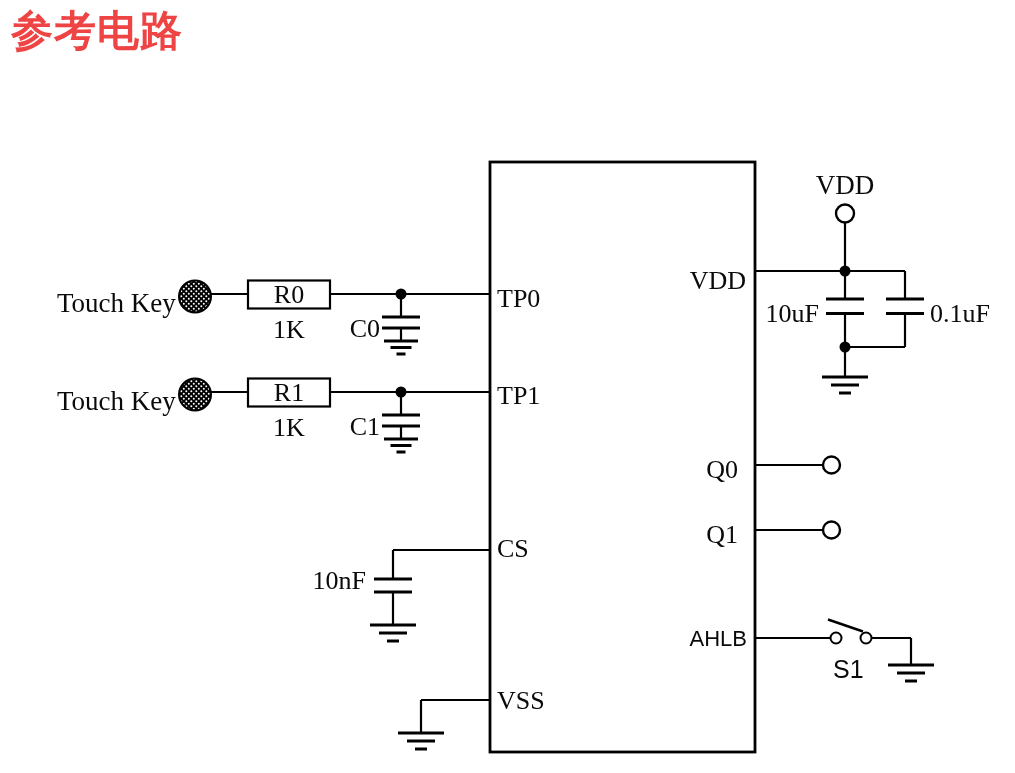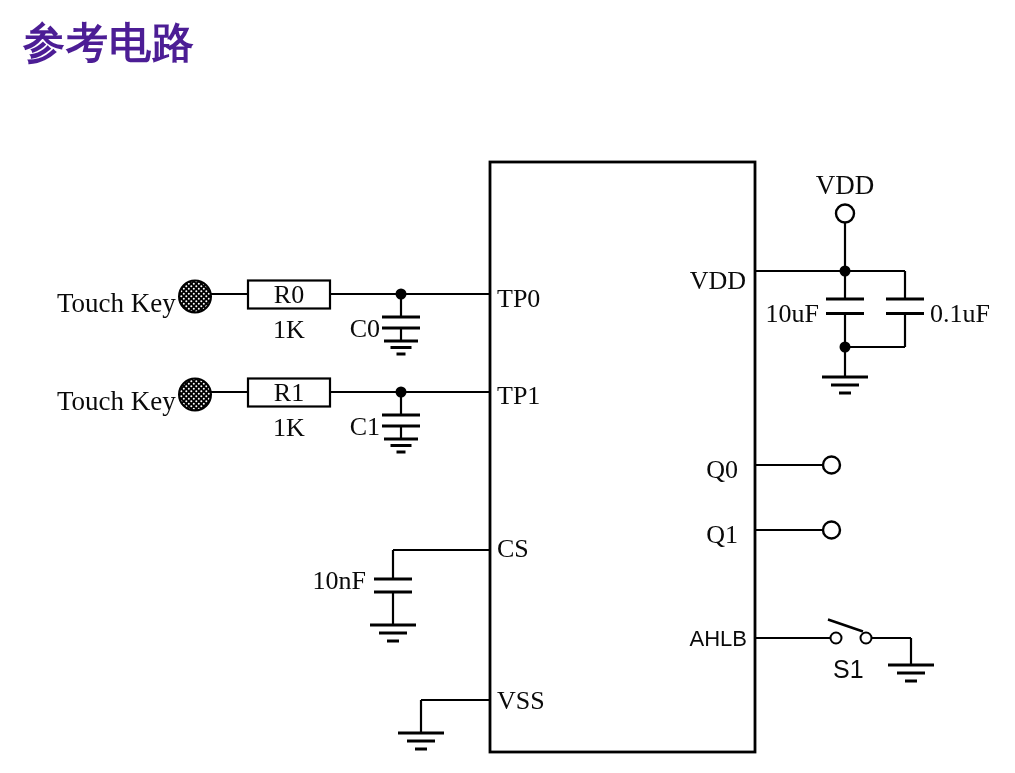--- a/index.html
+++ b/index.html
@@ -2,22 +2,22 @@
 <html><head>
 <meta charset="utf-8">
 <style>
   html,body { margin:0; padding:0; background:#ffffff; }
   .canvas {
     position:relative; width:1015px; height:773px;
     background:#ffffff; overflow:hidden;
     font-family:"Liberation Sans", sans-serif;
   }
   .title {
-    position:absolute; left:7px; top:6px; margin:16px;
-    font-size:42px; font-weight:800; line-height:1; color:#4c1d95;
+    position:absolute; left:7px; top:6px; margin:4px;
+    font-size:42px; font-weight:800; line-height:1; color:#ef4444;
     font-family:"DejaVu Sans","Liberation Sans",sans-serif;
     letter-spacing:1px;
   }
   svg.schematic { position:absolute; left:0; top:0; }
   .wire   { stroke:#000000; stroke-width:2.2; fill:none; }
   .thick  { stroke:#000000; stroke-width:2.8; fill:#ffffff; }
   .plate  { stroke:#000000; stroke-width:3;   fill:none; }
   .lever  { stroke:#000000; stroke-width:2.4; fill:none; }
   .junction { fill:#000000; stroke:none; }
   .terminal { fill:#ffffff; stroke:#000000; stroke-width:2.4; }

